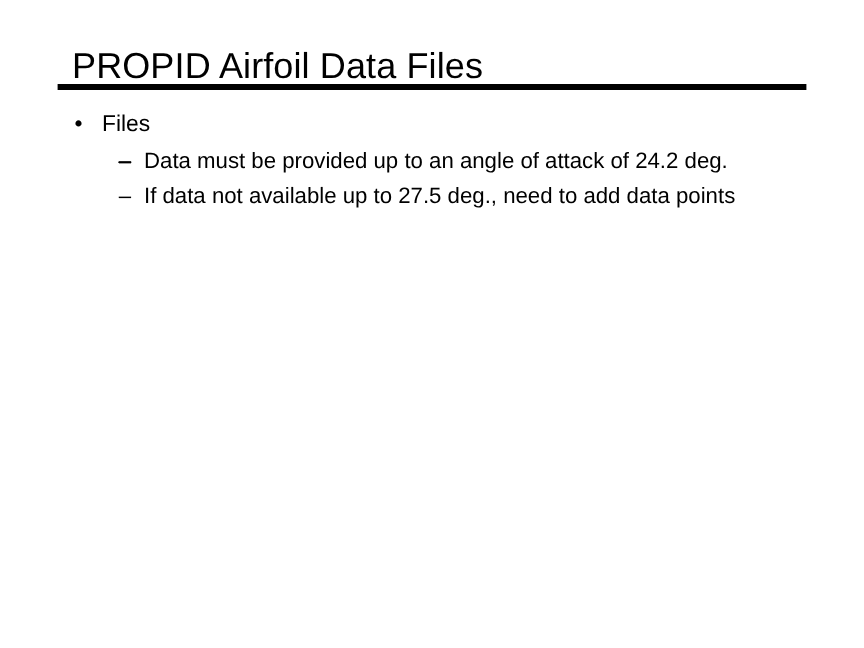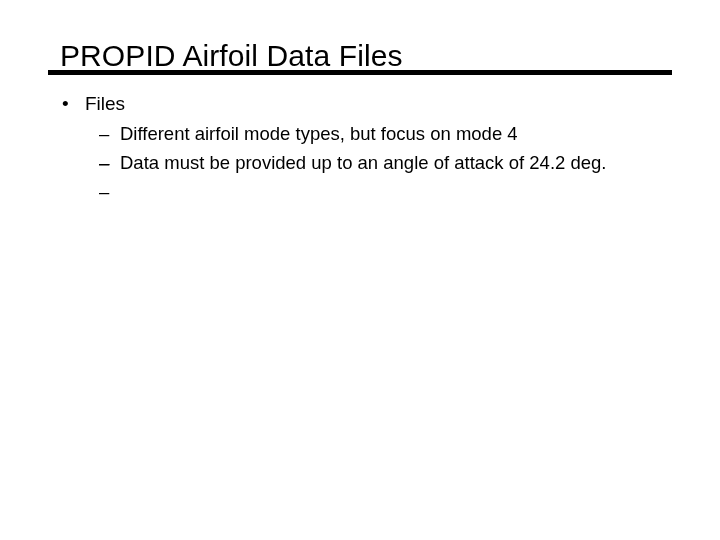--- a/index.html
+++ b/index.html
@@ -96,38 +96,38 @@
 
 <div id="body-content">
 
   <div class="bullet-l1">
     <span class="marker">•</span>
     <span class="bullet-text">Files</span>
   </div>
 
   <div class="bullet-l2">
     <span class="marker">–</span>
-    <span class="bullet-text">Different airfoil mode types, but focus on mode 4</span>
   </div>
 
   <div class="bullet-l2">
     <span class="marker">–</span>
   </div>
 
   <div class="bullet-l2">
     <span class="marker">–</span>
   </div>
 
   <div class="bullet-l2">
     <span class="marker">–</span>
     <span class="bullet-text">Data must be provided up to an angle of attack of 24.2 deg.</span>
   </div>
 
   <div class="bullet-l2">
     <span class="marker">–</span>
+    <span class="bullet-text">If data not available up to 27.5 deg., need to add data points</span>
   </div>
 
 </div>
 
 <div id="footer">
 
   
 
   
 

